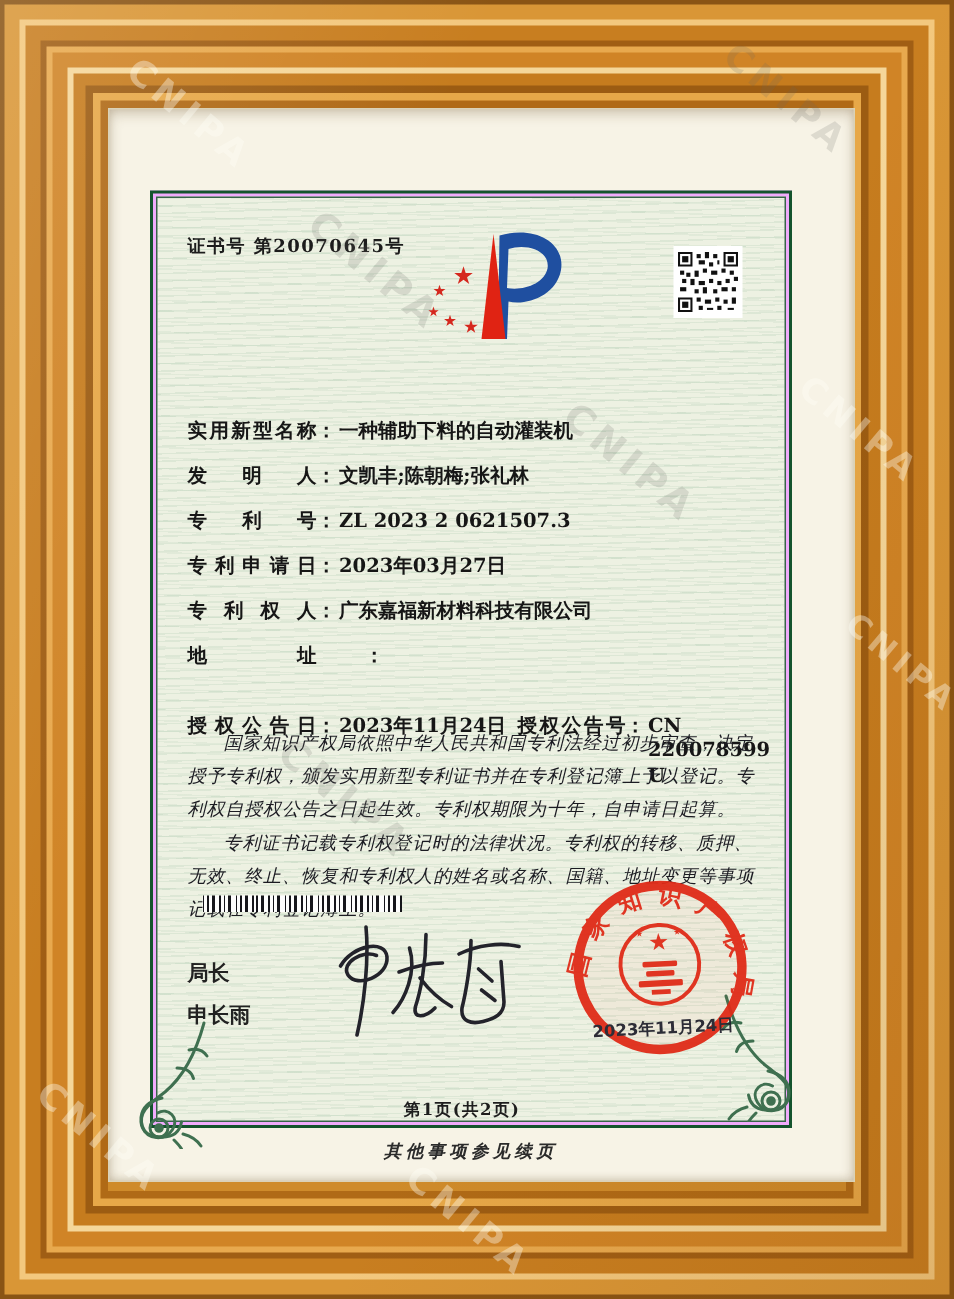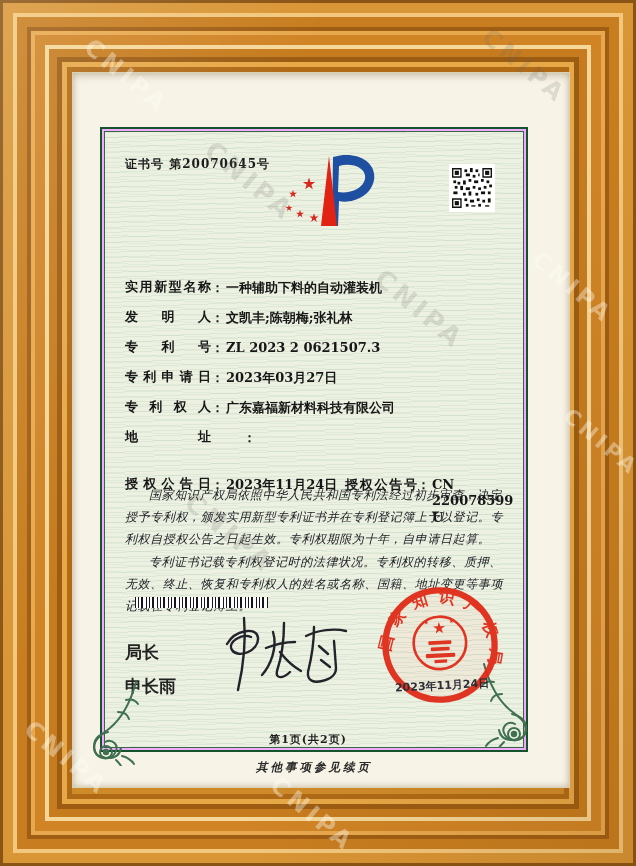--- a/index.html
+++ b/index.html
@@ -56,21 +56,21 @@
   .flabel2{flex:none;width:72px;display:inline-block;text-align:justify;text-align-last:justify;}
 
   
   .paras{position:absolute;left:20px;top:352px;width:386px;font-size:12px;font-style:italic;
          line-height:1.85;letter-spacing:.6px;color:#1b1b22;font-weight:500;}
   .paras p{margin:0;text-indent:2em;}
 
   .barcode{position:absolute;left:30px;top:465px;width:133px;height:11px;background:
      repeating-linear-gradient(90deg,#15151a 0 1px,#fdfdfd 1px 3px,#15151a 3px 4px,#fdfdfd 4px 6px,#15151a 6px 8px,#fdfdfd 8px 11px);}
 
-  .officer{position:absolute;left:20px;top:503px;font-size:17px;font-weight:bold;color:#222;
+  .officer{position:absolute;left:20px;top:503px;font-size:14px;font-weight:bold;color:#222;
            font-family:"DejaVu Sans","Liberation Sans",sans-serif;line-height:2.0;}
   .sig{position:absolute;left:100px;top:476px;width:150px;height:94px;}
 
   .seal{position:absolute;left:272px;top:450px;width:126px;height:126px;transform:rotate(-3deg);opacity:.95;z-index:6;}
 
   .pageno{position:absolute;left:0;right:12px;top:600px;text-align:center;font-size:11px;font-weight:bold;
           letter-spacing:1px;color:#1d1d1d;}
 
   .footer-note{position:absolute;left:100px;width:428px;top:760px;text-align:center;font-size:11.5px;
           font-style:italic;font-weight:bold;letter-spacing:3px;color:#2b2b2b;}

